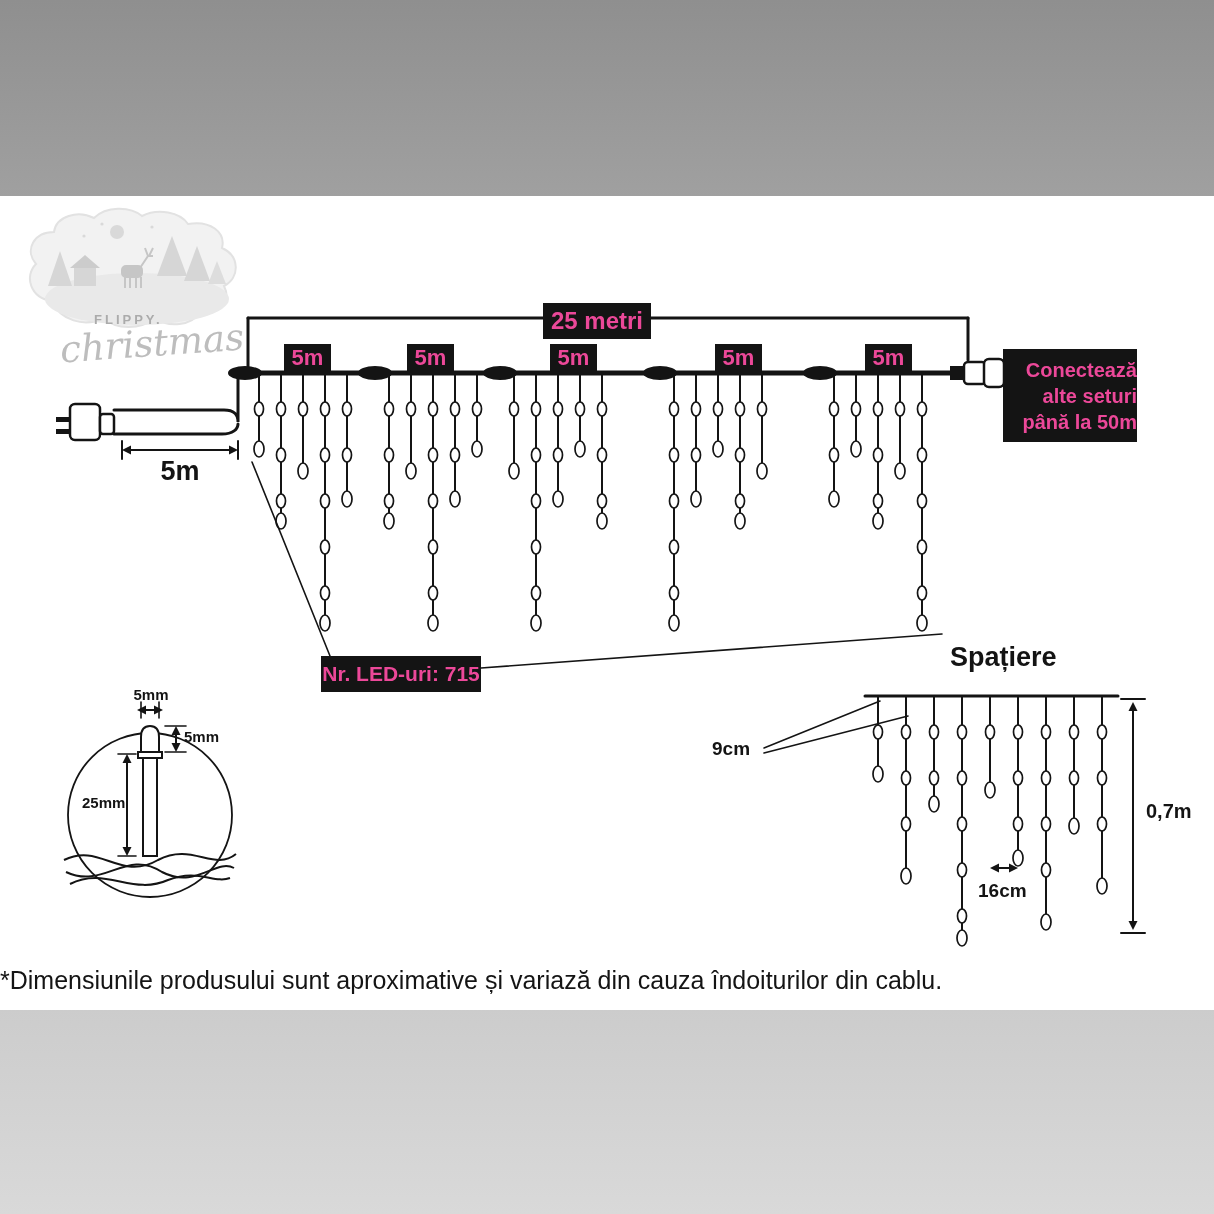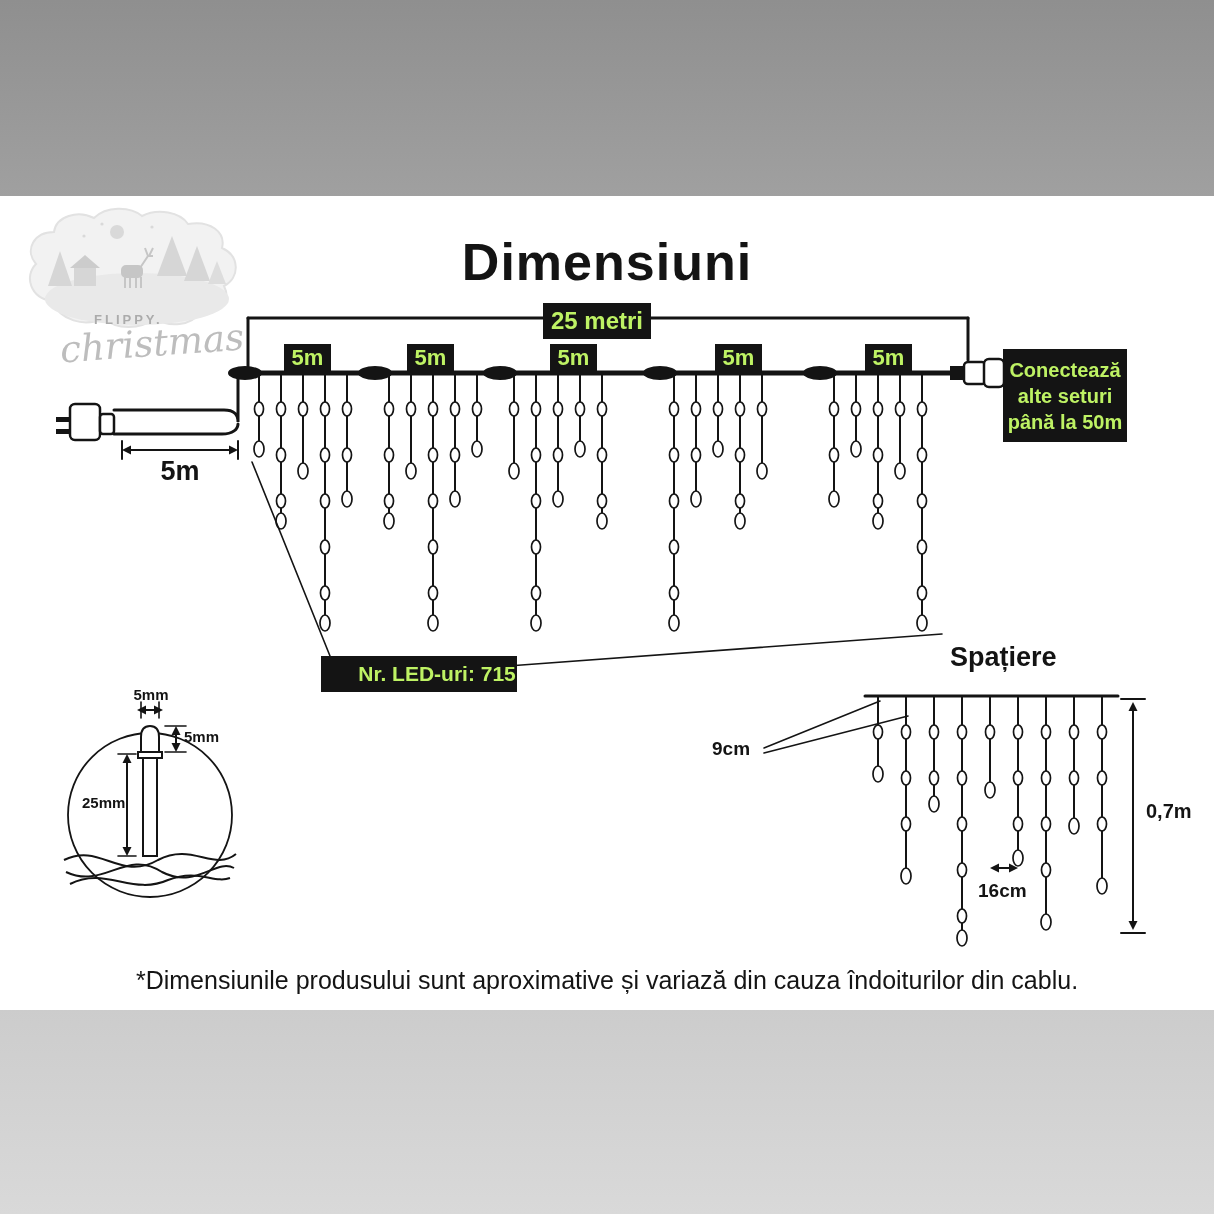--- a/index.html
+++ b/index.html
@@ -8,42 +8,42 @@
     background:linear-gradient(180deg,#8f8f8f 0%,#a6a6a6 22%,#c2c2c2 70%,#d9d9d9 100%);
     font-family:"Liberation Sans",sans-serif;color:#141414;
   }
   .white-band{position:absolute;left:0;top:196px;width:1214px;height:814px;background:#ffffff;}
   #art{position:absolute;left:0;top:0;width:1214px;height:1214px;}
   .title{
     position:absolute;left:0;top:232px;width:1214px;text-align:center;
     font-size:52px;font-weight:bold;letter-spacing:1px;
   }
   .box{
-    position:absolute;background:#141414;color:#bef264;display:flex;
+    position:absolute;background:#141414;color:#ec4899;display:flex;
     flex-direction:column;align-items:center;justify-content:center;
     font-weight:bold;text-align:center;line-height:1.3;
   }
   .box-25m{left:543px;top:303px;width:108px;height:36px;font-size:24px;}
   .box-5m{top:344px;width:47px;height:28px;font-size:22px;}
   .b5-0{left:284px;} .b5-1{left:407px;} .b5-2{left:550px;} .b5-3{left:715px;} .b5-4{left:865px;}
-  .box-connect{left:1003px;top:349px;width:124px;height:93px;font-size:20px;}
-  .box-ledcount{left:321px;top:656px;width:160px;height:36px;font-size:21px;padding-left:36px;}
+  .box-connect{left:1003px;top:349px;width:134px;height:93px;font-size:20px;align-items:flex-end;}
+  .box-ledcount{left:321px;top:656px;width:160px;height:36px;font-size:21px;}
   .box-callout{left:232px;top:806px;width:169px;height:63px;font-size:20px;}
   .lbl{position:absolute;}
   .lead-5m{left:130px;top:456px;width:100px;text-align:center;font-size:27px;font-weight:600;}
   .h-marime{left:50px;top:672px;font-size:25px;font-weight:bold;}
   .h-spatiere{left:950px;top:642px;font-size:27px;font-weight:bold;}
   .dim{font-size:15px;font-weight:600;}
   .dim-w{left:116px;top:686px;width:70px;text-align:center;}
   .dim-dh{left:184px;top:728px;}
   .dim-bh{left:82px;top:794px;}
   .s-9{left:712px;top:738px;font-size:19px;}
   .s-16{left:978px;top:880px;width:64px;text-align:left;font-size:19px;}
   .s-07{left:1146px;top:800px;font-size:20px;}
-  .footnote{left:0;top:966px;width:1214px;text-align:center;font-size:25px;}
+  .footnote{left:0;top:966px;width:1214px;text-align:left;font-size:25px;}
   .logo{position:absolute;left:22px;top:206px;width:235px;height:175px;}
   .logo svg{position:absolute;left:0;top:0;}
   .logo-flippy{position:absolute;left:72px;top:106px;font-size:13px;font-weight:bold;
     letter-spacing:3px;color:#ababab;}
   .logo-script{position:absolute;left:38px;top:116px;font-size:37px;color:#bdbdbd;
     font-family:"DejaVu Serif",serif;font-style:italic;transform:rotate(-4deg);}
 </style>
 </head>
 <body>
 
@@ -303,21 +303,20 @@
       </g>
       <circle cx="95" cy="26" r="7" fill="#d9d9d9"></circle>
       <circle cx="80" cy="18" r="1.6" fill="#d9d9d9"></circle>
       <circle cx="130" cy="21" r="1.6" fill="#d9d9d9"></circle>
       <circle cx="62" cy="30" r="1.6" fill="#d9d9d9"></circle>
     </svg>
     <div class="logo-flippy">FLIPPY.</div>
     <div class="logo-script">christmas</div>
   </div>
 
-  <div class="title">Dimensiuni</div>
 
   <div class="box box-25m">25 metri</div>
 
   <div class="box box-5m b5-0">5m</div>
   <div class="box box-5m b5-1">5m</div>
   <div class="box box-5m b5-2">5m</div>
   <div class="box box-5m b5-3">5m</div>
   <div class="box box-5m b5-4">5m</div>
 
   <div class="box box-connect">

